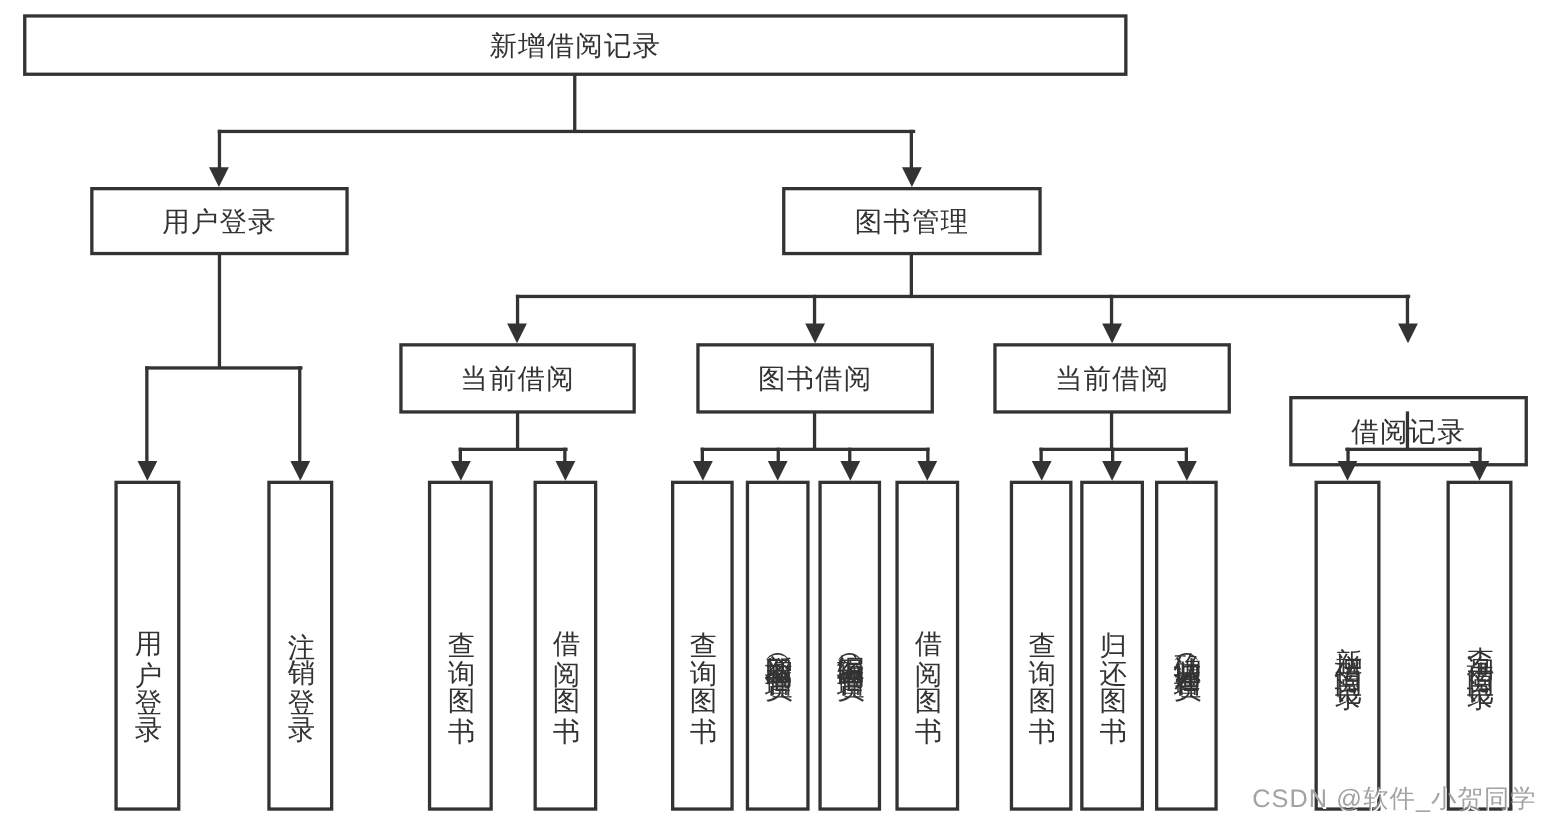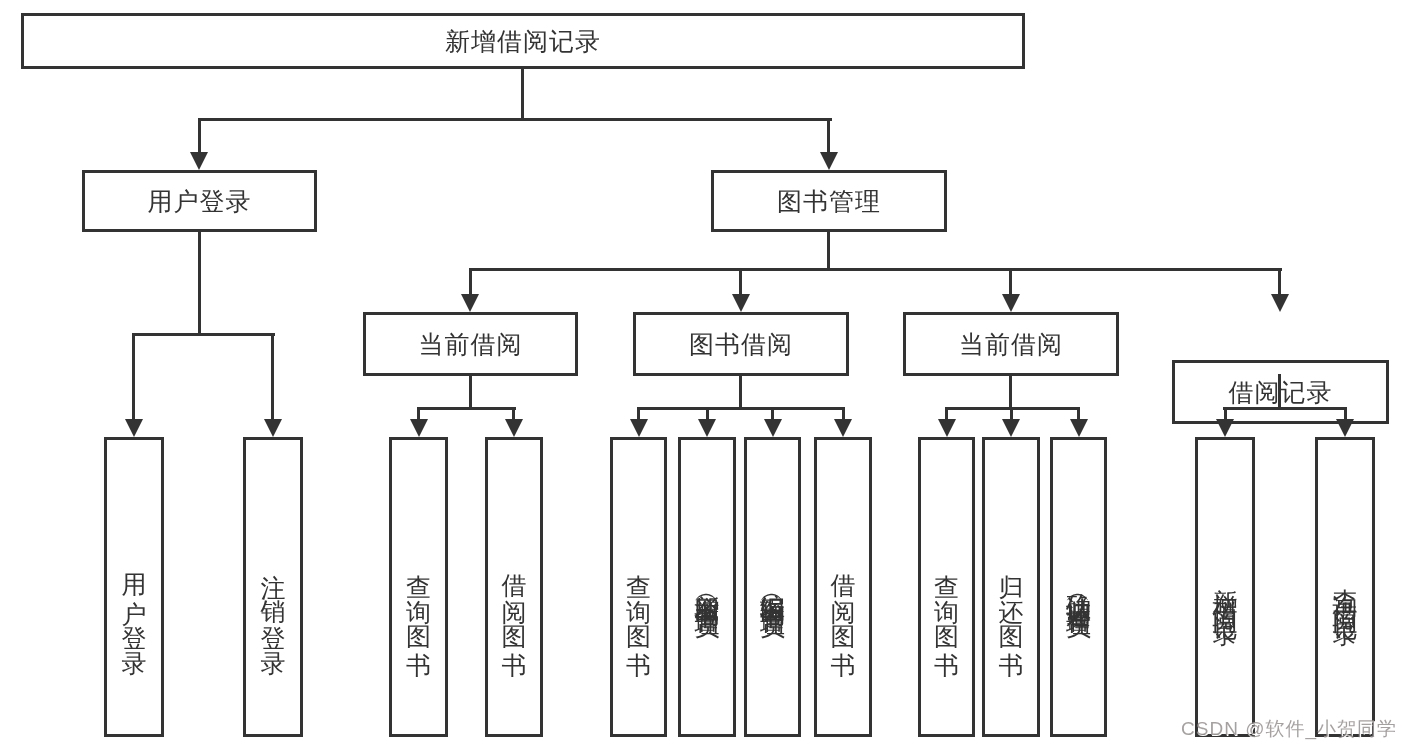--- a/index.html
+++ b/index.html
@@ -17,21 +17,21 @@
   .ls-wide{letter-spacing:26px;margin-top:38px;}
   .ls-med{letter-spacing:7px;margin-top:4px;}
   .ls-tight{letter-spacing:3px;}
   .ln{position:absolute;background:#333333;}
   .arr{
     position:absolute;width:0;height:0;
     border-left:9px solid transparent;border-right:9px solid transparent;
     border-top:18px solid #333333;
   }
   .watermark{
-    position:absolute;right:8px;bottom:5px;font-size:19px;letter-spacing:1px;
+    position:absolute;right:8px;bottom:5px;font-size:23px;letter-spacing:1px;
     color:rgba(150,145,145,0.85);text-shadow:1px 1px 0 #ffffff;white-space:nowrap;
   }
 </style>
 </head>
 <body>
 
 <div id="canvas">
 
   <div class="bx" style="left:21px;top:13px;width:1004px;height:56px;">
     <span>新增借阅记录</span>

